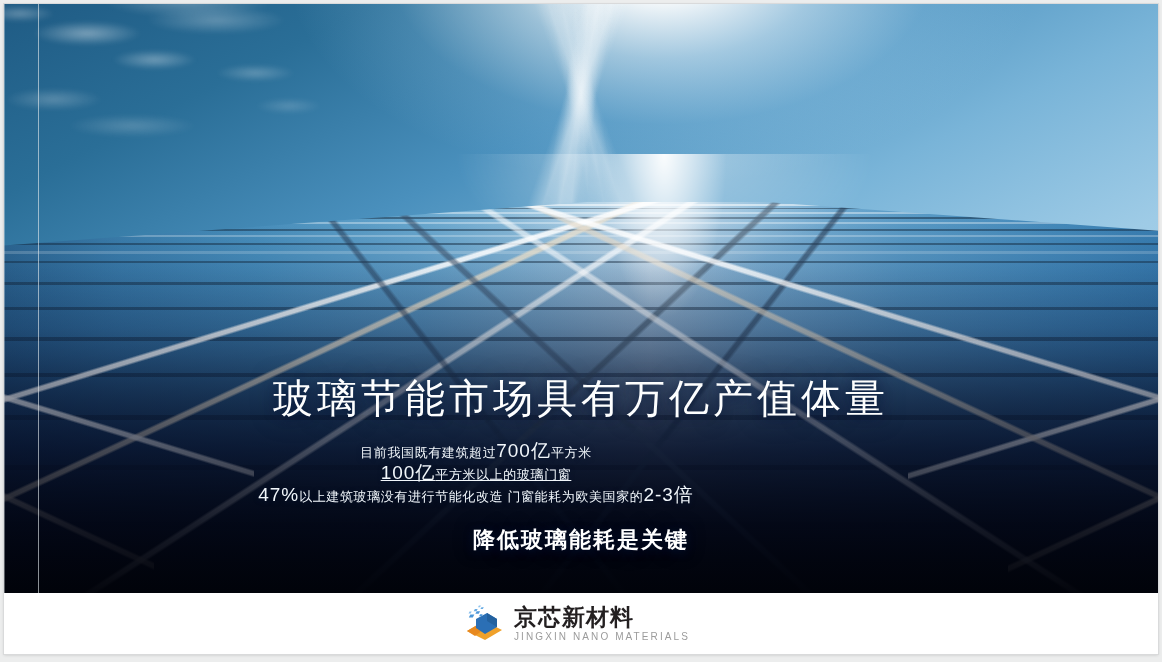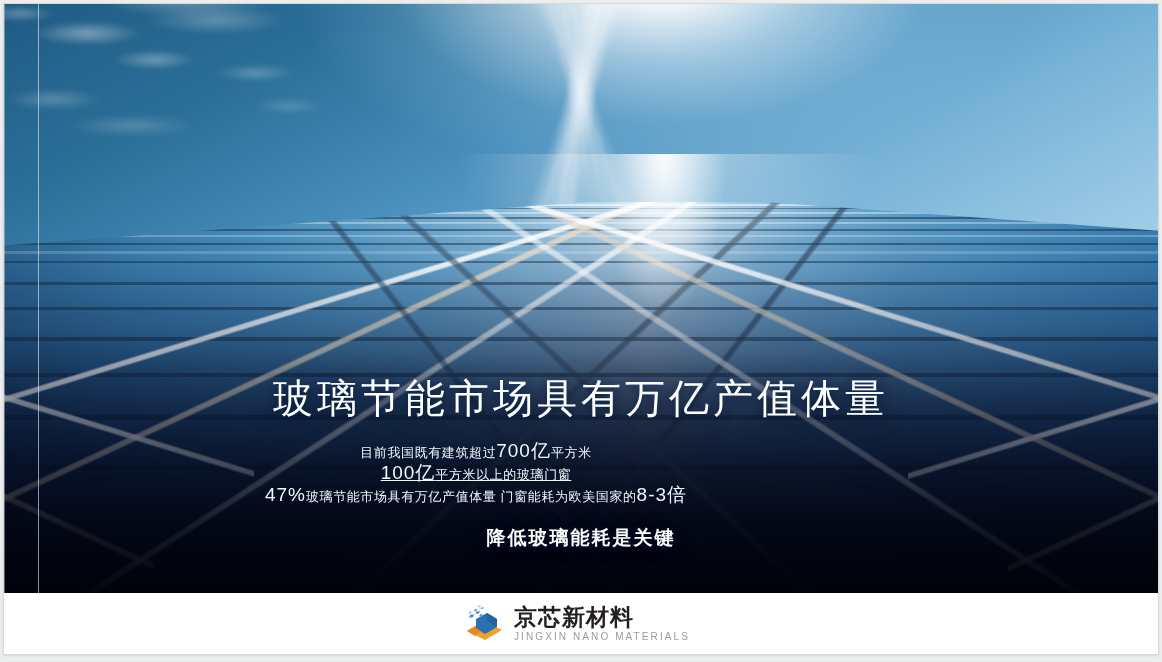--- a/index.html
+++ b/index.html
@@ -200,21 +200,21 @@
     font-size:13px; font-weight:400; letter-spacing:.6px;
     color:#f2f7fb; white-space:nowrap;
     text-shadow:0 1px 5px rgba(0,20,50,.7);
   }
   .sub .big{ font-size:19px; font-weight:300; letter-spacing:1px; }
   #sub1{ top:434px; }
   #sub2{ top:456px;text-decoration:underline; }
   #sub3{ top:478px; }
   #kicker{
     position:absolute; left:0; top:521px; width:1154px;
-    font-size:19px; font-weight:700; letter-spacing:2px; color:#ffffff;
+    font-size:22px; font-weight:700; letter-spacing:2px; color:#ffffff;
     text-shadow:0 2px 8px rgba(0,18,50,.8), 0 0 18px rgba(0,10,40,.55);
   }
 
   
   #footer{
     position:absolute; left:0; top:589px; width:1154px; height:61px;
     background:#ffffff;
     display:flex; align-items:center; justify-content:center;
   }
   #logo{ display:flex; align-items:center; gap:9px; transform:translateX(-4px);justify-content:center; }
@@ -253,21 +253,21 @@
     <div class="guide"></div>
 
     <div id="textblock">
 
       <div id="title">玻璃节能市场具有万亿产值体量</div>
 
       <div class="sub" id="sub1"><span>目前我国既有建筑超过</span><span class="big">700亿</span><span>平方米</span></div>
 
       <div class="sub" id="sub2"><span class="big">100亿</span><span>平方米以上的玻璃门窗</span></div>
 
-      <div class="sub" id="sub3"><span class="big">47%</span><span>玻璃节能市场具有万亿产值体量 门窗能耗为欧美国家的</span><span class="big">8-3倍</span></div>
+      <div class="sub" id="sub3"><span class="big">47%</span><span>以上建筑玻璃没有进行节能化改造 门窗能耗为欧美国家的</span><span class="big">2-3倍</span></div>
 
       <div id="kicker">降低玻璃能耗是关键</div>
     </div>
   </div>
 
   <div id="footer">
     <div id="logo">
 
       <svg id="logo-mark" viewBox="0 0 41 37">
 

